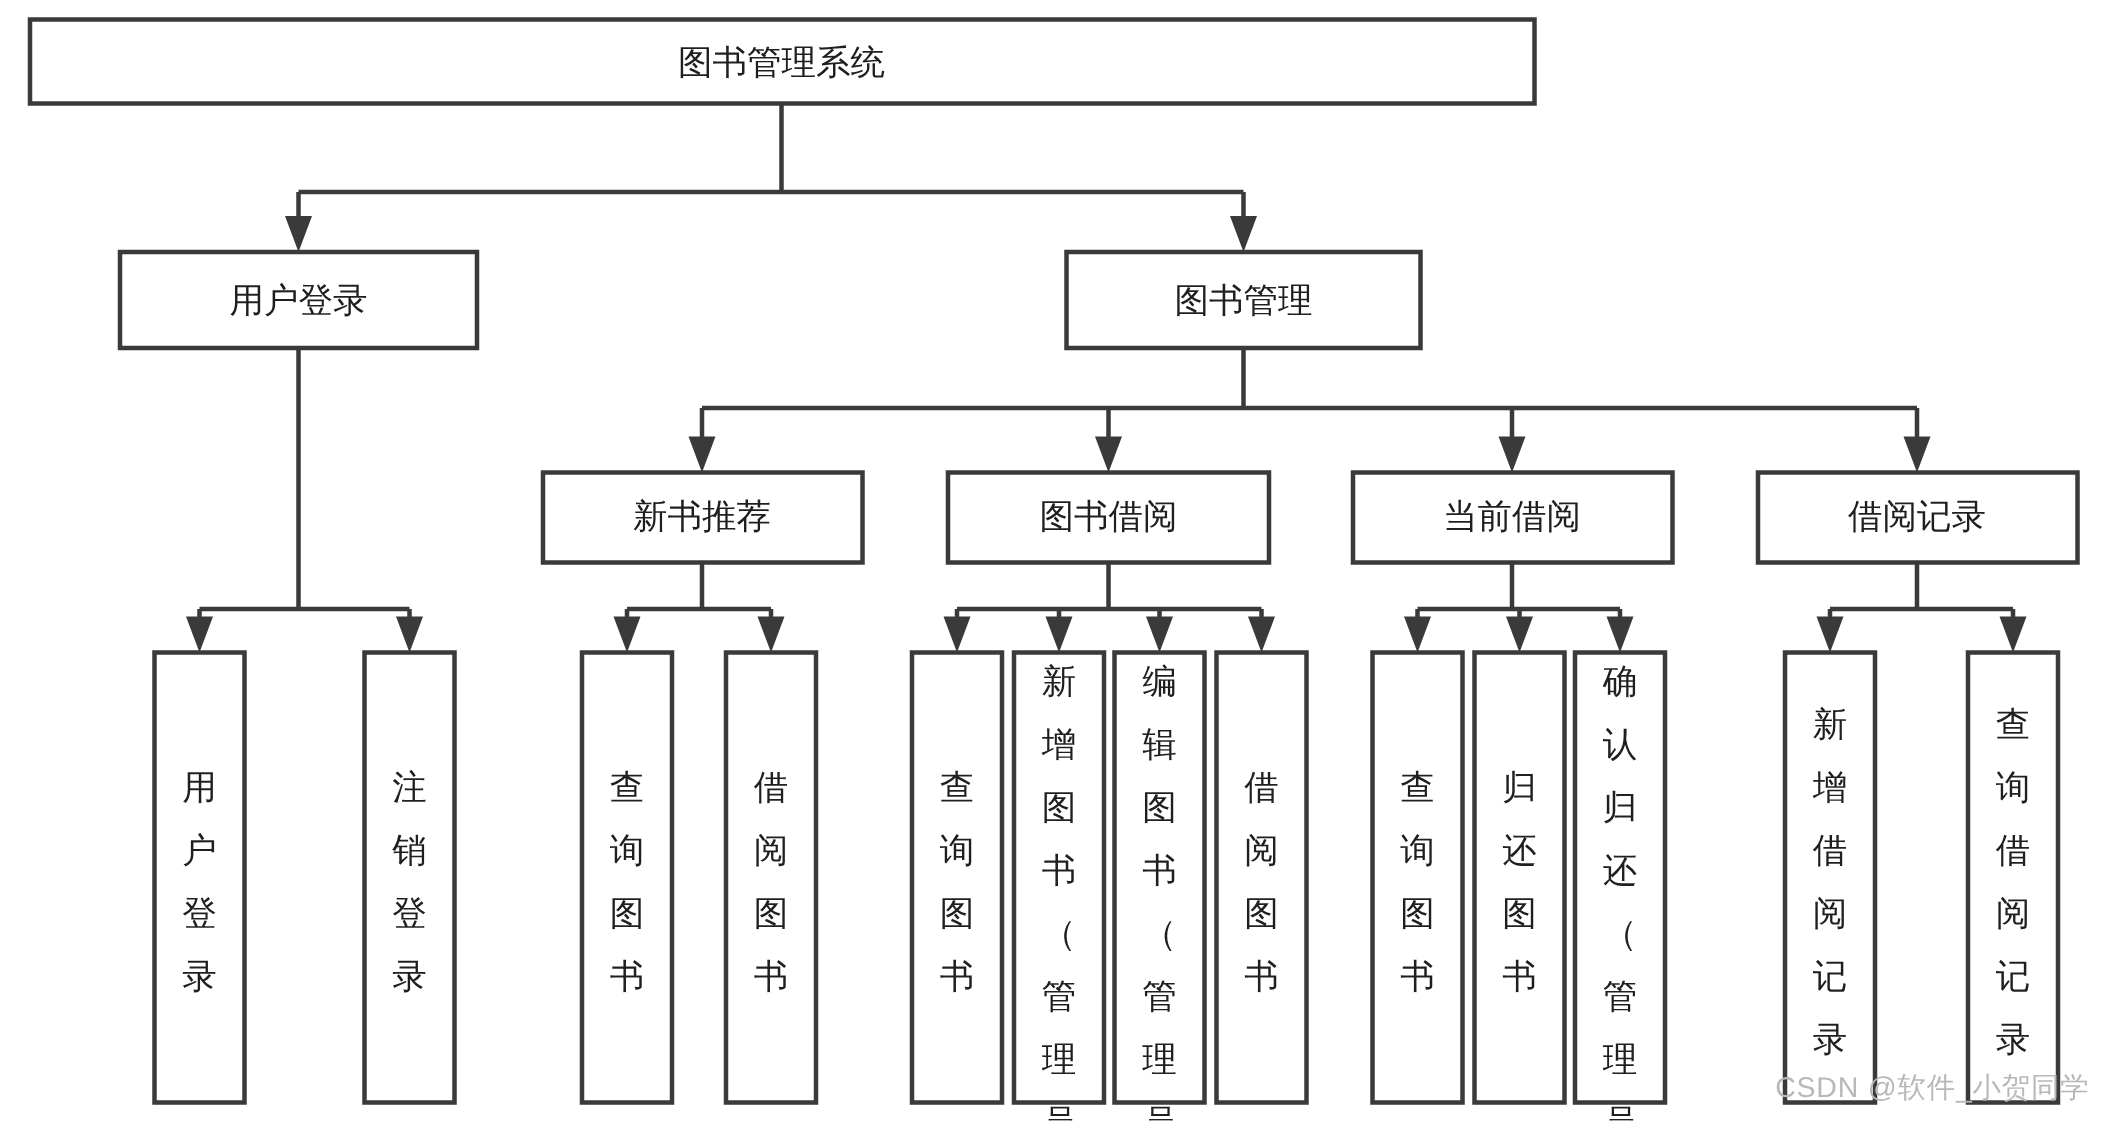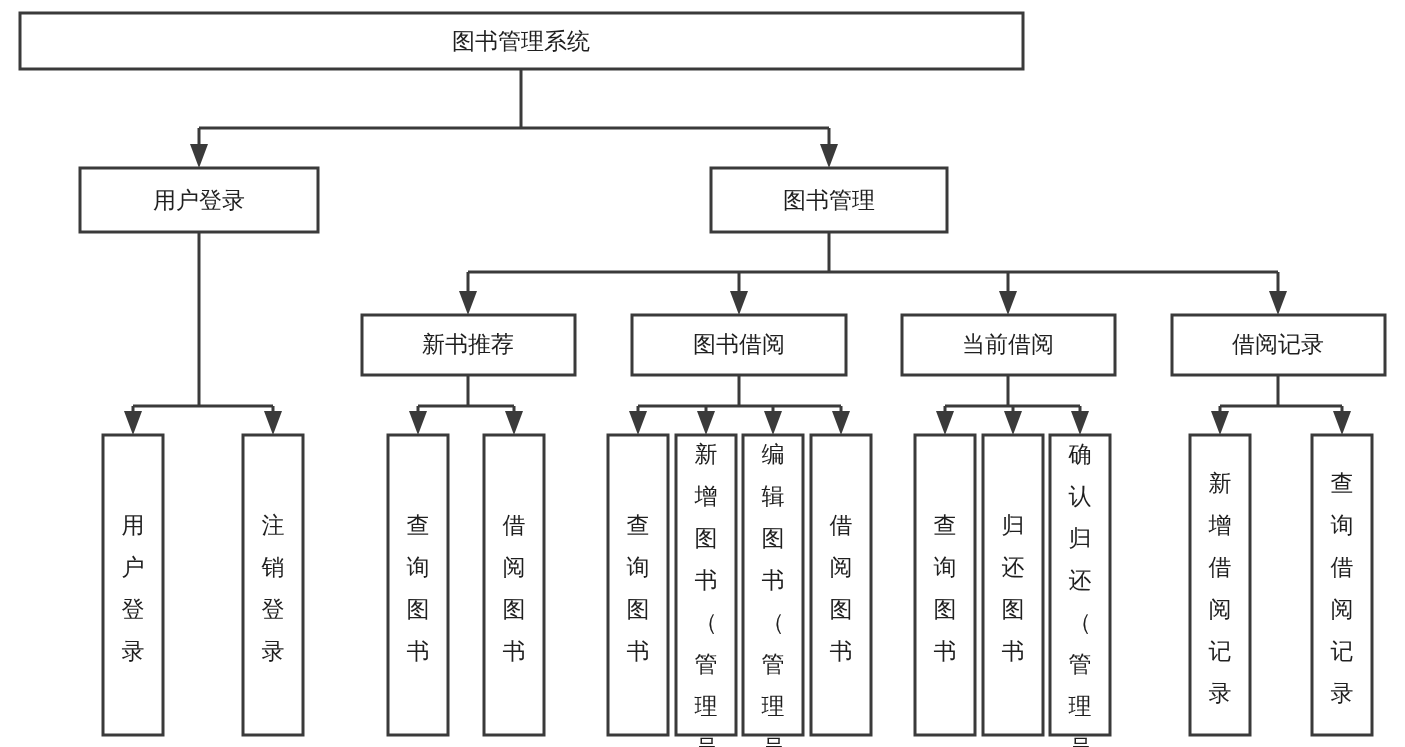--- a/index.html
+++ b/index.html
@@ -215,13 +215,14 @@
       </g>
 
       <g>
         <rect class="box-rect" x="1312" y="435" width="60" height="300"></rect>
         <text class="node-label-v" x="1342" y="492"><tspan x="1342" y="490.5">查</tspan><tspan x="1342" y="532.5">询</tspan><tspan x="1342" y="574.5">借</tspan><tspan x="1342" y="616.5">阅</tspan><tspan x="1342" y="658.5">记</tspan><tspan x="1342" y="700.5">录</tspan></text>
       </g>
 
     </g>
   </svg>
 
+  <div class="watermark">CSDN @软件_小贺同学</div>
 </div>
 
 </body></html>

